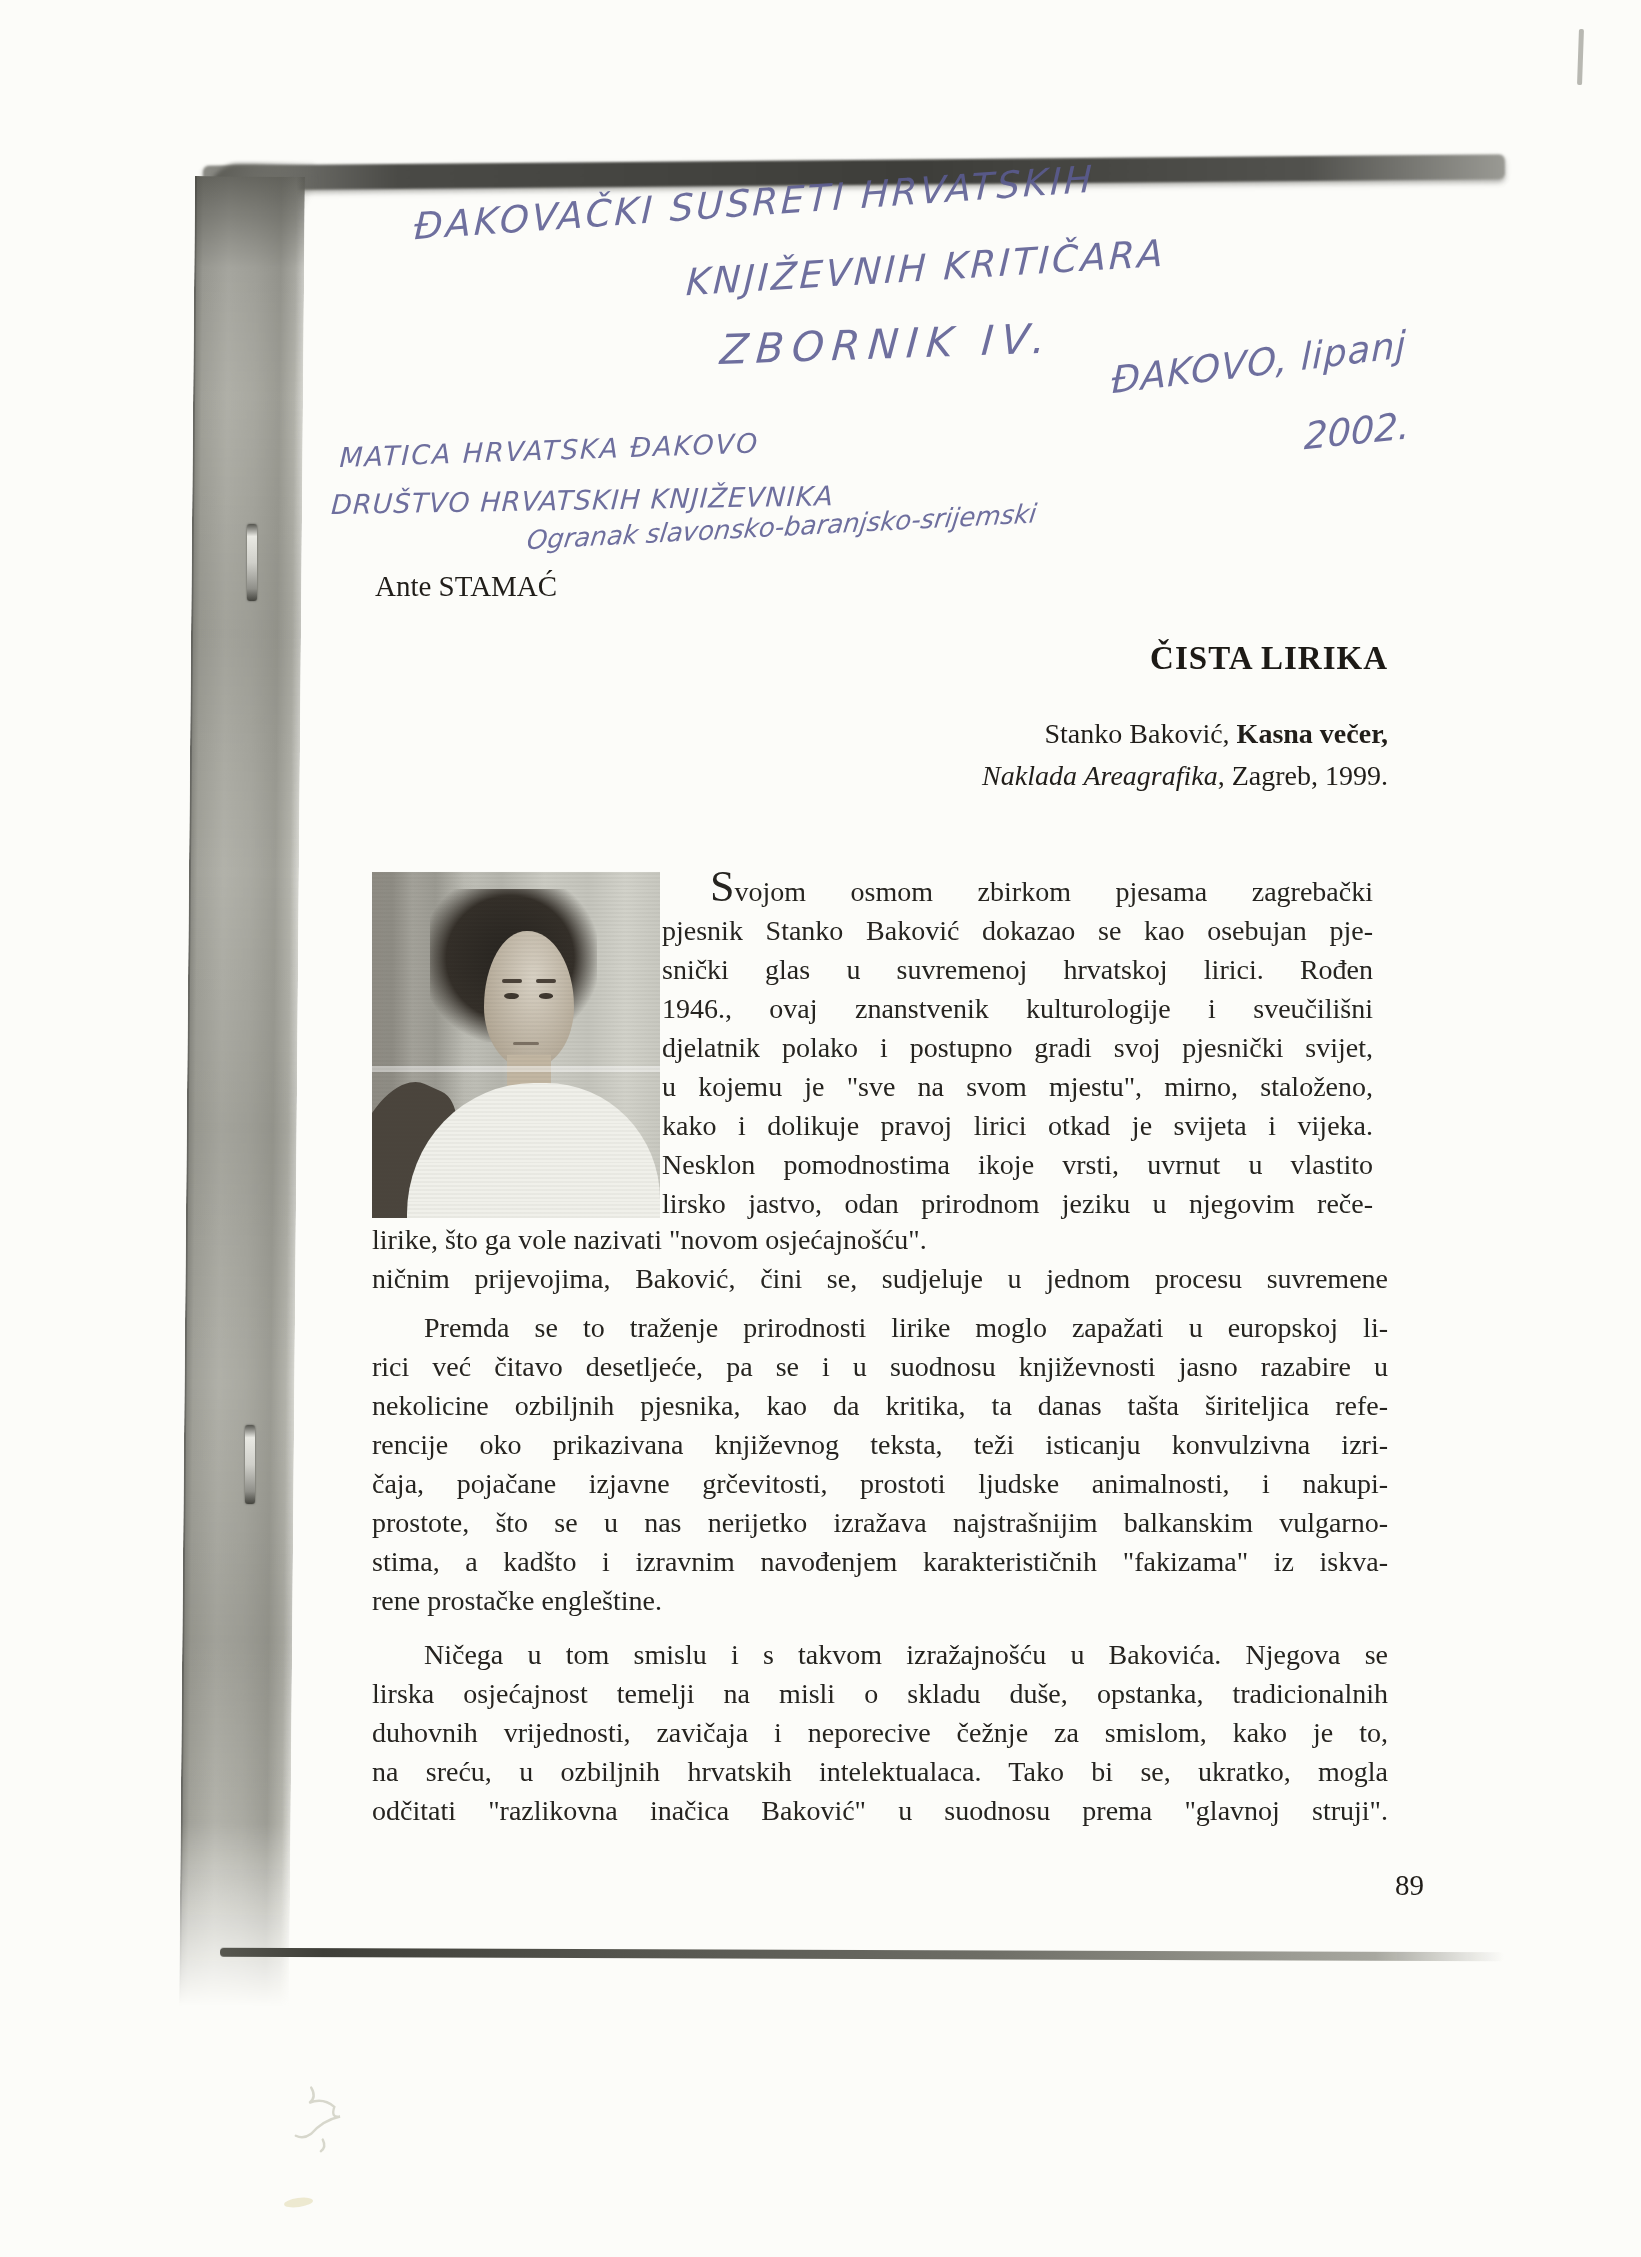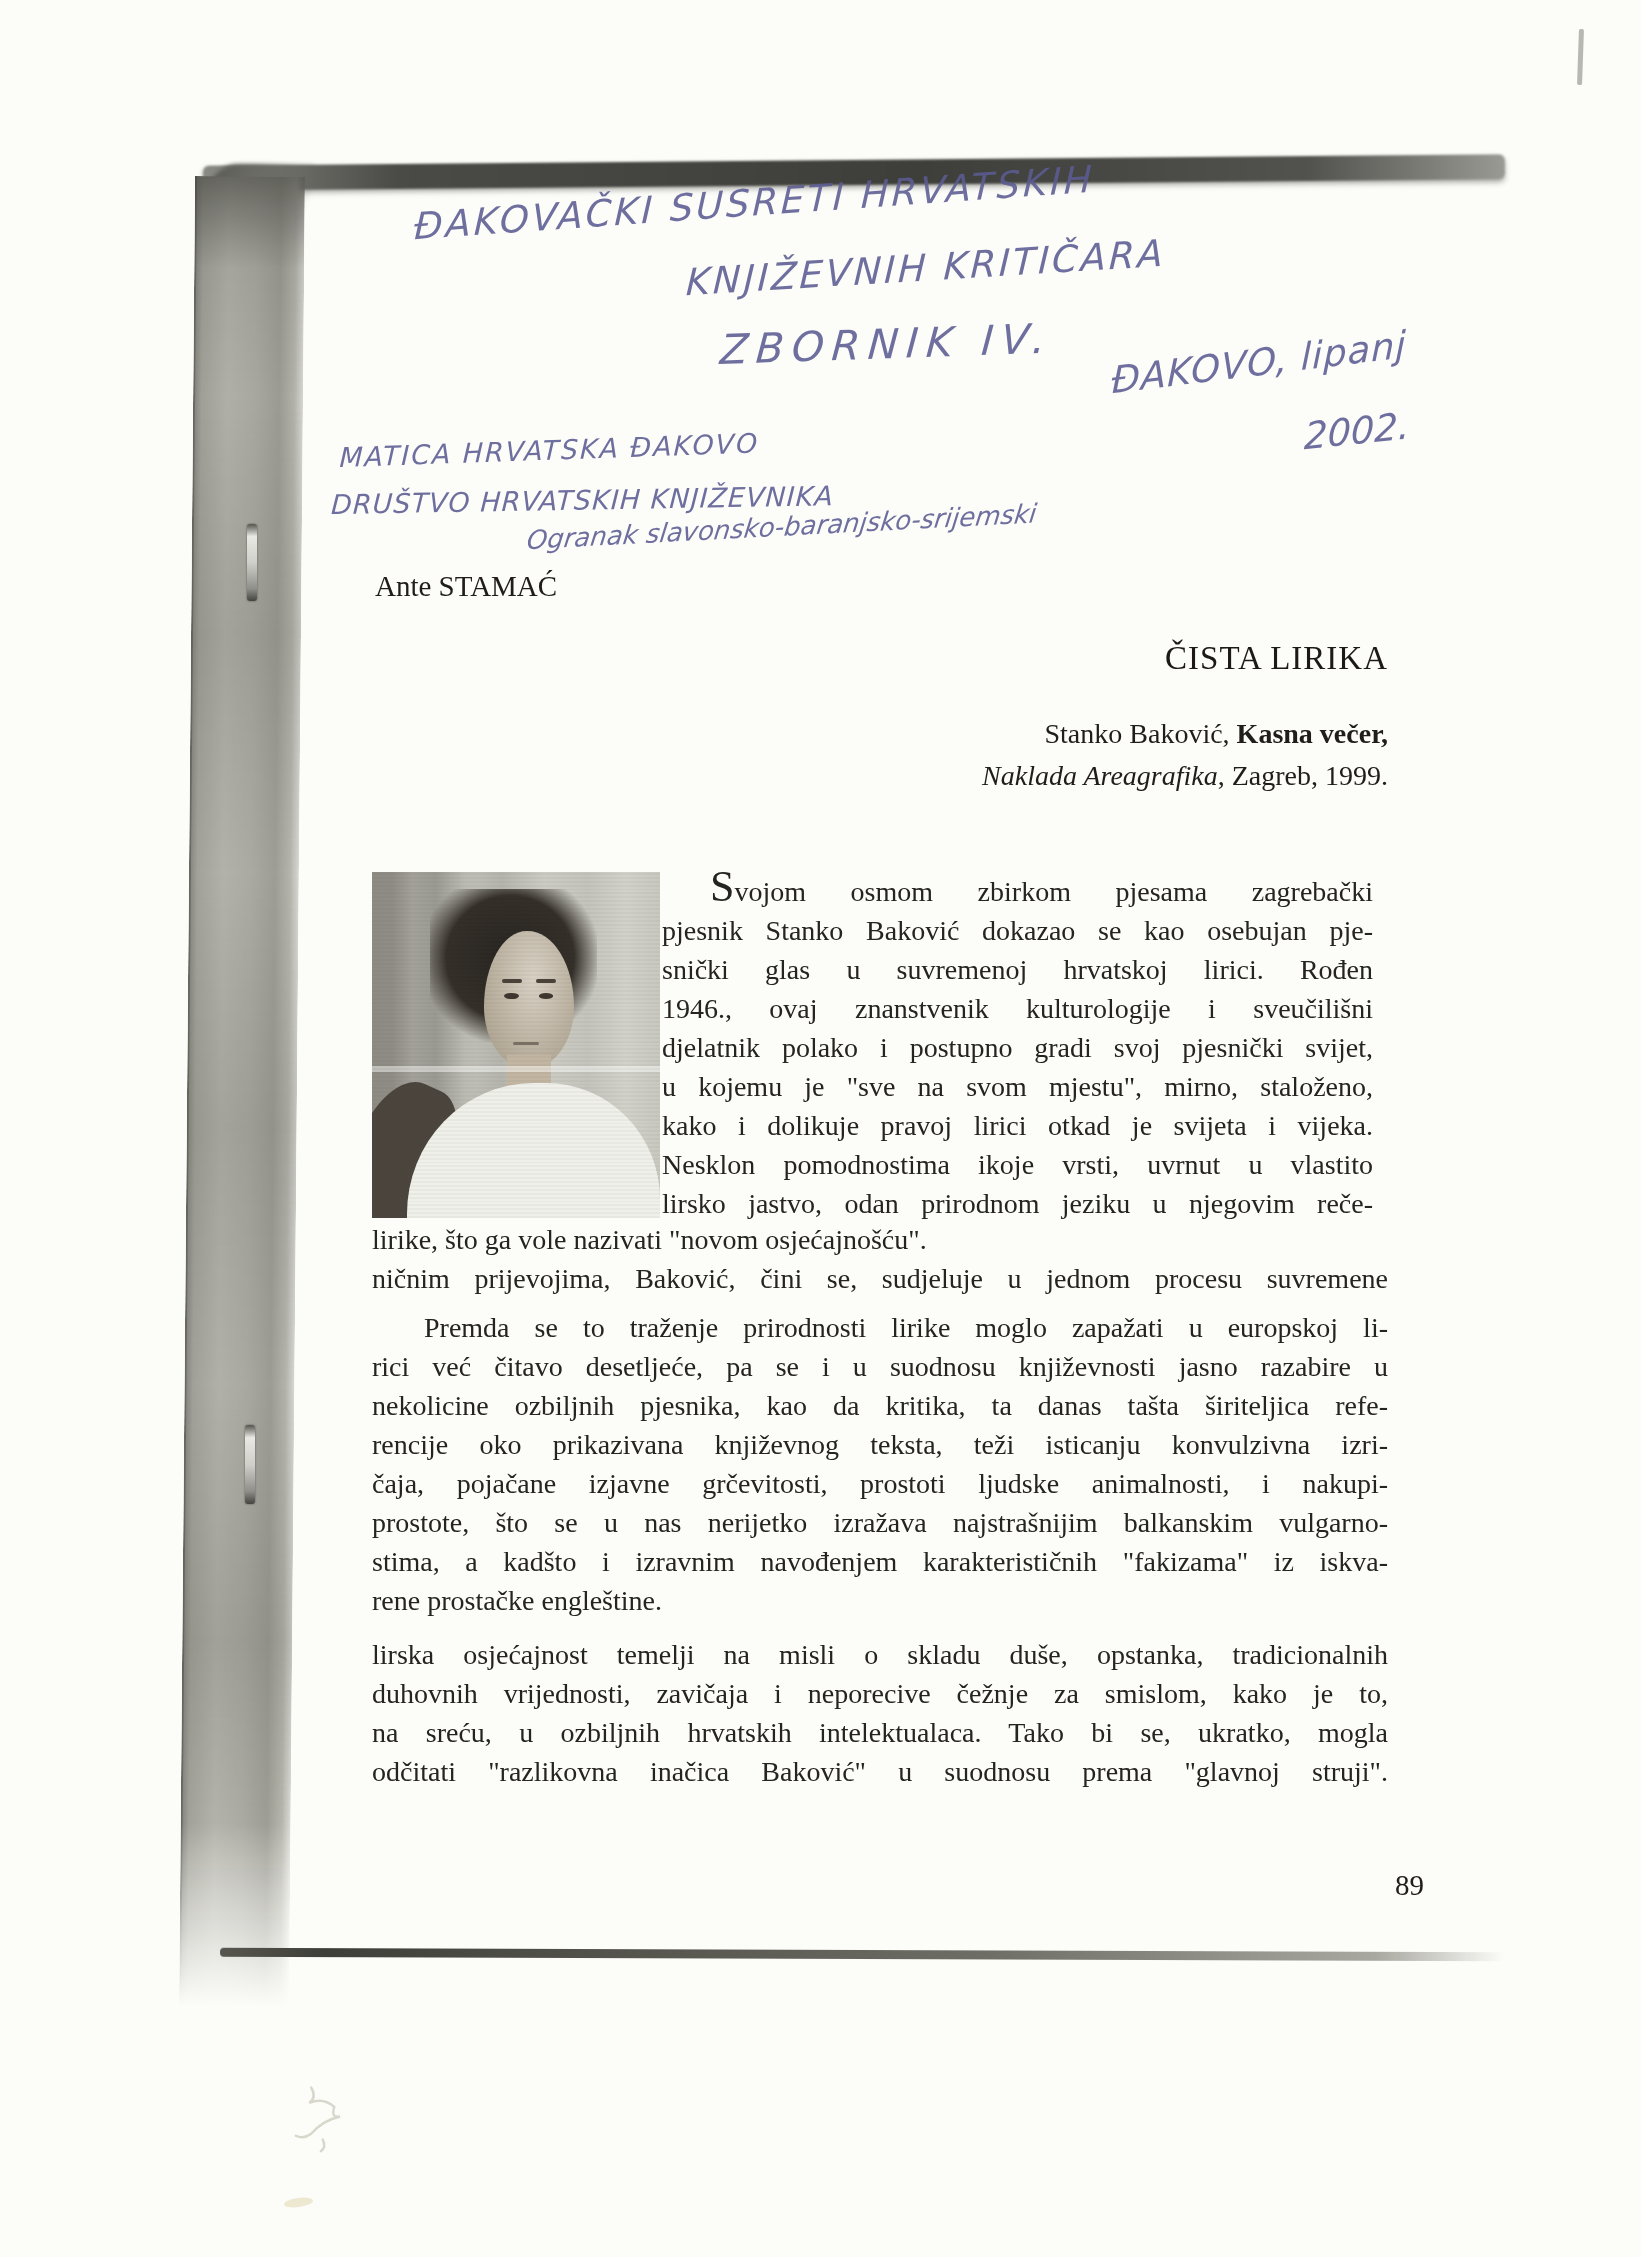--- a/index.html
+++ b/index.html
@@ -64,21 +64,21 @@
   .hw2 { left:687px; top:261px; font-size:37px; letter-spacing:2.9px; transform:rotate(-3.5deg) skewX(-6deg); }
   .hw3 { left:722px; top:326px; font-size:41px; letter-spacing:7.7px; transform:rotate(-2deg) skewX(-6deg); }
   .hwd1 { left:1112px; top:359px; font-size:37px; letter-spacing:1px; transform:rotate(-7deg) skewX(-8deg); }
   .hwd2 { left:1305px; top:415px; font-size:37px; transform:rotate(-6deg) skewX(-8deg); }
   .org1 { left:340px; top:442px; font-size:27px; letter-spacing:1.9px; transform:rotate(-2deg) skewX(-4deg); }
   .org2 { left:332px; top:489px; font-size:27px; letter-spacing:1px; transform:rotate(-1deg) skewX(-4deg); }
   .org3 { left:529px; top:525px; font-size:26px; transform:rotate(-3deg) skewX(-10deg); }
   
   .author { position:absolute; left:375px; top:570px; font-size:29px; }
   .title  { position:absolute; left:372px; top:640px; width:1016px; text-align:right;
-            font-size:33px; font-weight:normal; letter-spacing:1px; color:#1d1a16; }
+            font-size:33px; font-weight:bold; letter-spacing:1px; color:#1d1a16; }
   .citation { position:absolute; left:372px; top:713px; width:1016px; text-align:right;
               font-size:28px; line-height:42px; }
   .citation .it { font-style:italic;text-align:right; }
   .citation .bd { font-weight:bold; }
   .body { position:absolute; left:372px; top:872px; width:1016px;
           font-size:28px; line-height:39px; color:#262420; }
   .row  { display:flex; gap:2px; height:348px; }
   .side { width:711px; }
   .side .line { word-spacing:-1.4px; }
   .line { height:39px; overflow:hidden; text-align:justify; }
@@ -188,20 +188,21 @@
       <div class="line j">rici već čitavo desetljeće, pa se i u suodnosu književnosti jasno razabire u</div>
       <div class="line j">nekolicine ozbiljnih pjesnika, kao da kritika, ta danas tašta širiteljica refe-</div>
       <div class="line j">rencije oko prikazivana književnog teksta, teži isticanju konvulzivna izri-</div>
       <div class="line j">čaja, pojačane izjavne grčevitosti, prostoti ljudske animalnosti, i nakupi-</div>
       <div class="line j">prostote, što se u nas nerijetko izražava najstrašnijim balkanskim vulgarno-</div>
       <div class="line j">stima, a kadšto i izravnim navođenjem karakterističnih "fakizama" iz iskva-</div>
       <div class="line">rene prostačke engleštine.</div>
     </div>
 
     <div class="para3">
+      <div class="line j indent">Ničega u tom smislu i s takvom izražajnošću u Bakovića. Njegova se</div>
       <div class="line j">lirska osjećajnost temelji na misli o skladu duše, opstanka, tradicionalnih</div>
       <div class="line j">duhovnih vrijednosti, zavičaja i neporecive čežnje za smislom, kako je to,</div>
       <div class="line j">na sreću, u ozbiljnih hrvatskih intelektualaca. Tako bi se, ukratko, mogla</div>
       <div class="line j">odčitati "razlikovna inačica Baković" u suodnosu prema "glavnoj struji".</div>
     </div>
   </div>
 
   <div class="pagenum">89</div>
 </div>
 

